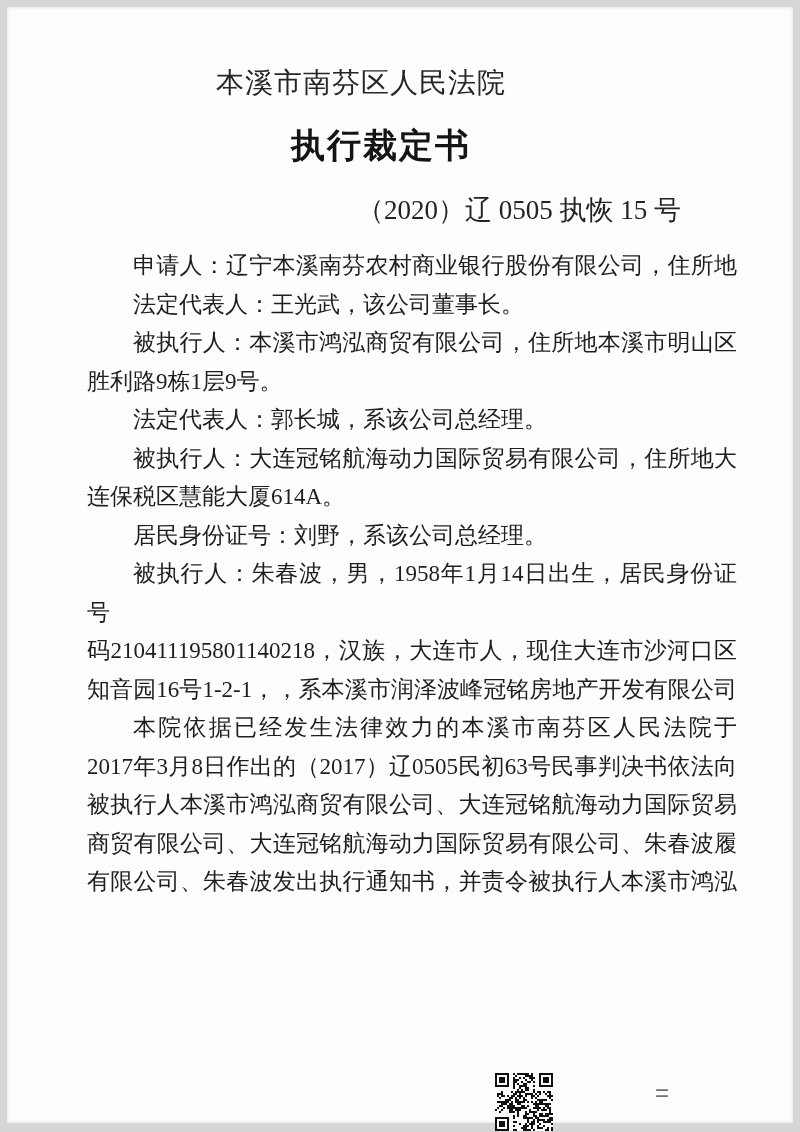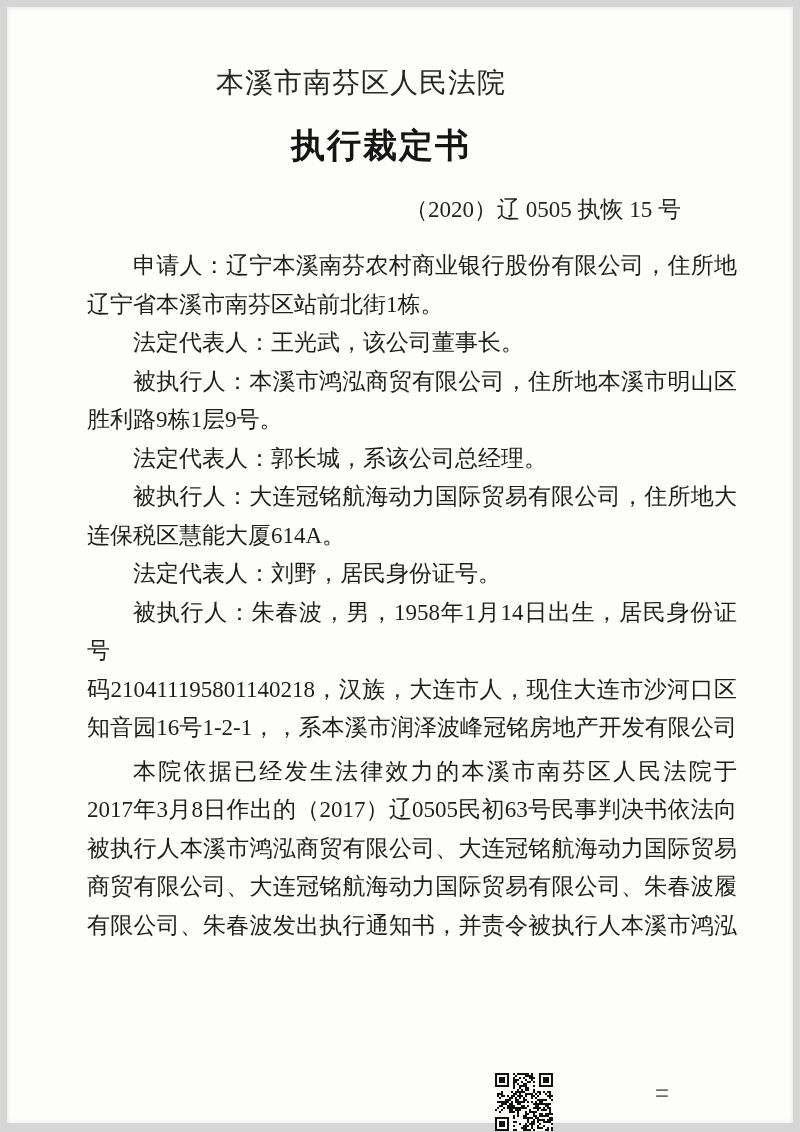--- a/index.html
+++ b/index.html
@@ -36,42 +36,42 @@
     font-weight: bold;
     letter-spacing: 2px;
     font-family: "Liberation Sans", "DejaVu Sans", sans-serif;
     color: #141414;
     padding-left: 40px;
   }
   .case-number {
     margin-top: 28px;
     text-align: right;
     padding-right: 112px;
-    font-size: 23px;
+    font-size: 27px;
     line-height: 30px;
     color: #232323;
   }
   .doc-body {
     margin-top: 22px;
     padding-left: 80px;
     padding-right: 56px;
     font-size: 23px;
   }
   .line {
     line-height: 38.5px;
     white-space: nowrap;
     color: #1e1e1e;
   }
   .line.indent { text-indent: 2em; }
   .line.justify {
     white-space: normal;
     text-align: justify;
     text-align-last: justify;
   }
-  .line.gap { margin-top: 5px; }
+  .line.gap { }
   .qr-code {
     position: absolute;
     left: 488px;
     top: 1066px;
     width: 58px;
     height: 58px;
   }
   .equals-mark {
     position: absolute;
     left: 648px;
@@ -88,28 +88,27 @@
 
   <div class="header-zone">
     <div class="court-name">本溪市南芬区人民法院</div>
     <div class="doc-title">执行裁定书</div>
   </div>
 
   <div class="case-number">（2020）辽 0505 执恢 15 号</div>
 
   <div class="doc-body">
       <div class="line indent justify">申请人：辽宁本溪南芬农村商业银行股份有限公司，住所地</div>
-      <div class="line">辽宁省本溪市南芬区站前北街1栋。</div>
       <div class="line indent">法定代表人：王光武，该公司董事长。</div>
       <div class="line indent justify">被执行人：本溪市鸿泓商贸有限公司，住所地本溪市明山区</div>
       <div class="line">胜利路9栋1层9号。</div>
       <div class="line indent">法定代表人：郭长城，系该公司总经理。</div>
       <div class="line indent justify">被执行人：大连冠铭航海动力国际贸易有限公司，住所地大</div>
       <div class="line">连保税区慧能大厦614A。</div>
-      <div class="line indent">法定代表人：刘野，居民身份证号。</div>
+      <div class="line indent">居民身份证号：刘野，系该公司总经理。</div>
       <div class="line indent justify">被执行人：朱春波，男，1958年1月14日出生，居民身份证号</div>
       <div class="line justify">码210411195801140218，汉族，大连市人，现住大连市沙河口区</div>
       <div class="line justify">知音园16号1-2-1，，系本溪市润泽波峰冠铭房地产开发有限公司</div>
       <div class="line indent justify gap">本院依据已经发生法律效力的本溪市南芬区人民法院于</div>
       <div class="line justify">2017年3月8日作出的（2017）辽0505民初63号民事判决书依法向</div>
       <div class="line justify">被执行人本溪市鸿泓商贸有限公司、大连冠铭航海动力国际贸易</div>
       <div class="line justify">商贸有限公司、大连冠铭航海动力国际贸易有限公司、朱春波履</div>
       <div class="line justify">有限公司、朱春波发出执行通知书，并责令被执行人本溪市鸿泓</div>
     </div>
 

